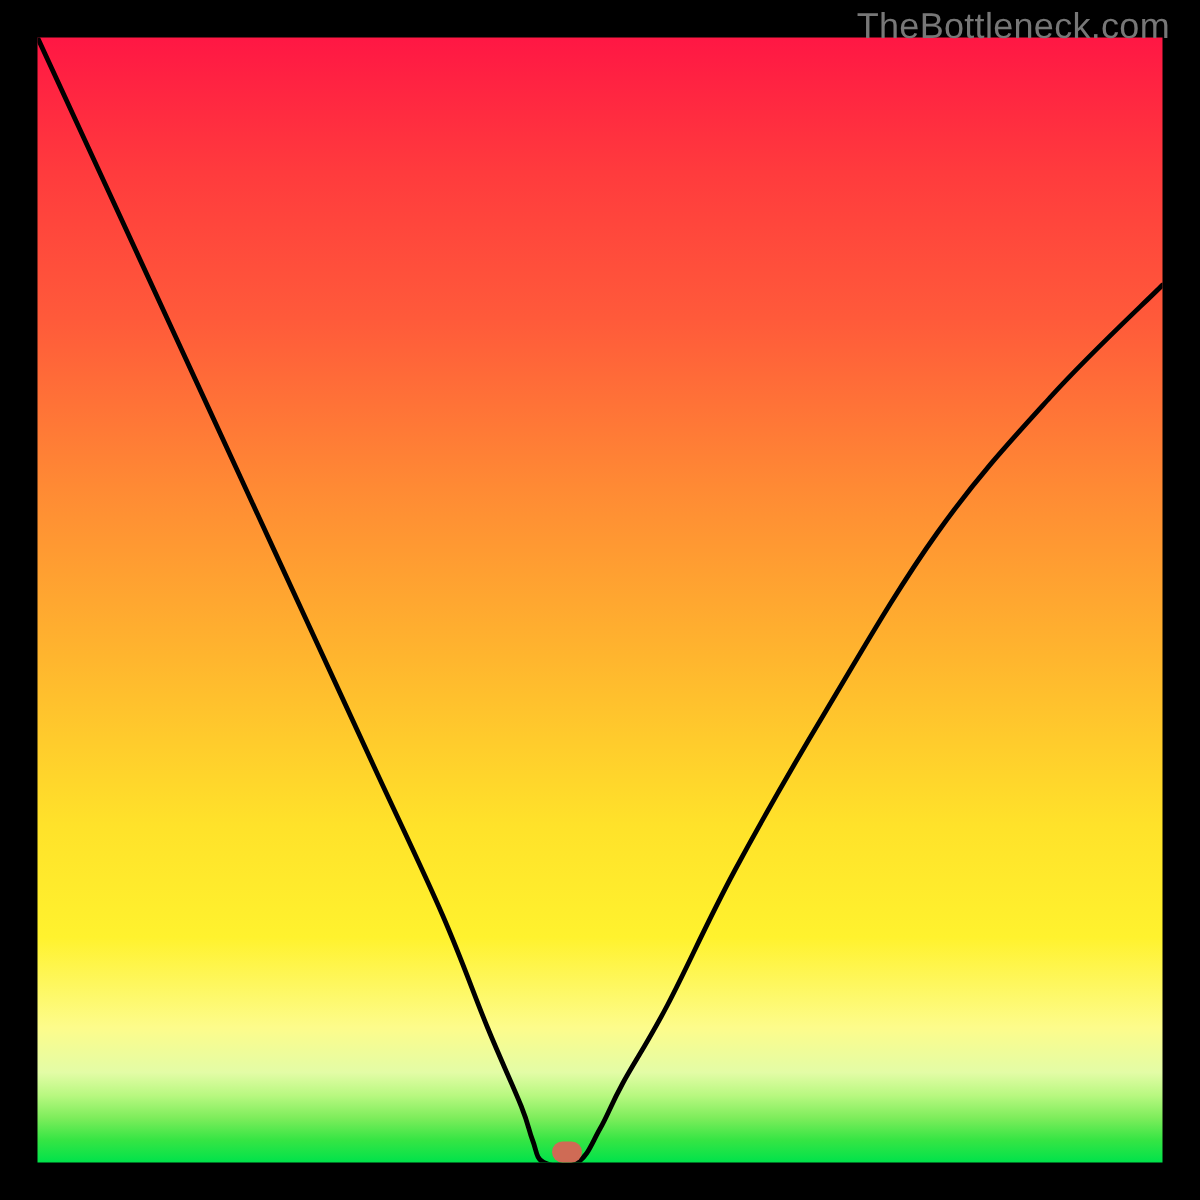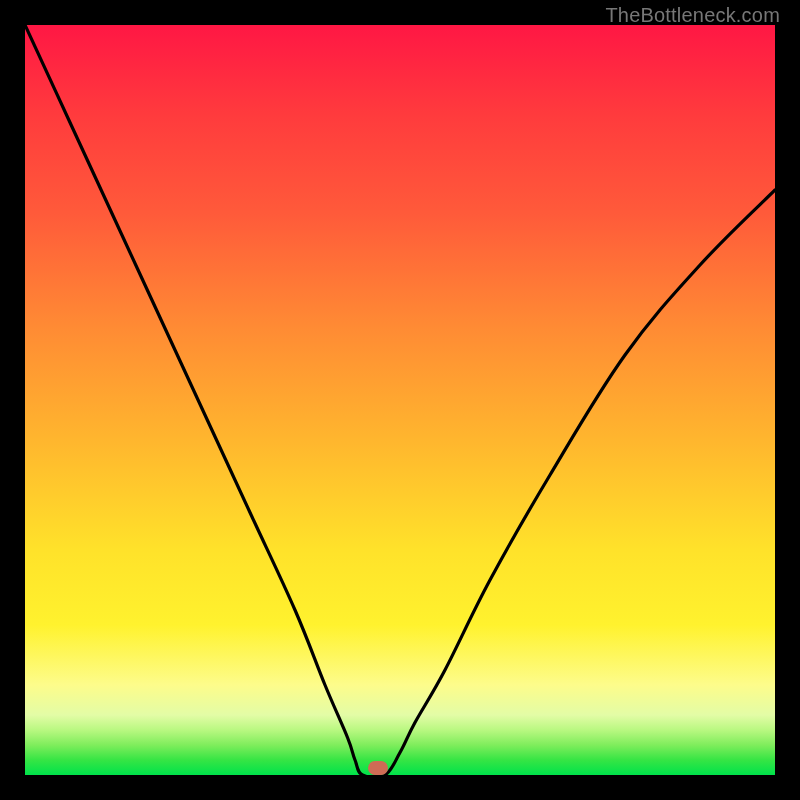--- a/index.html
+++ b/index.html
@@ -15,21 +15,21 @@
     position: relative;
     width: 800px;
     height: 800px;
     background: #000;
   }
   .watermark {
     position: absolute;
     top: 4px;
     right: 20px;
     color: #777;
-    font-size: 20px;
+    font-size: 24px;
     font-weight: 500;
     letter-spacing: 0.2px;
     z-index: 20;
     user-select: none;
     font-family: Arial, Helvetica, sans-serif;
   }
   .plot {
     position: absolute;
     left: 25px;
     top: 25px;

